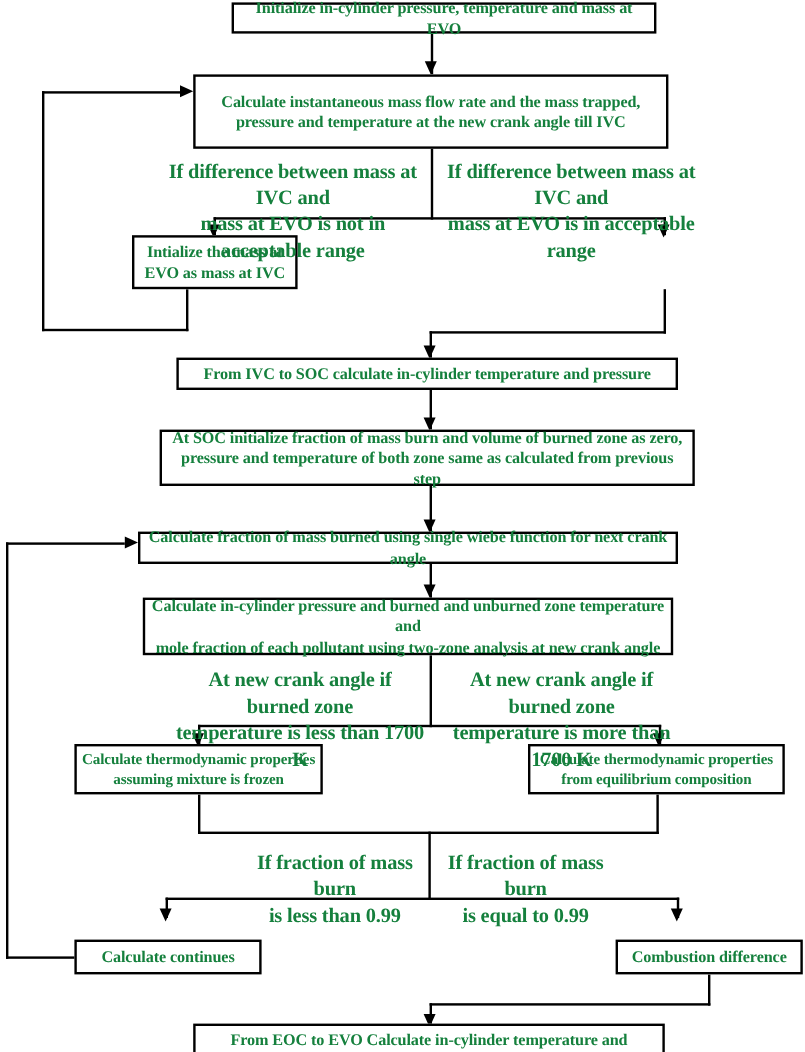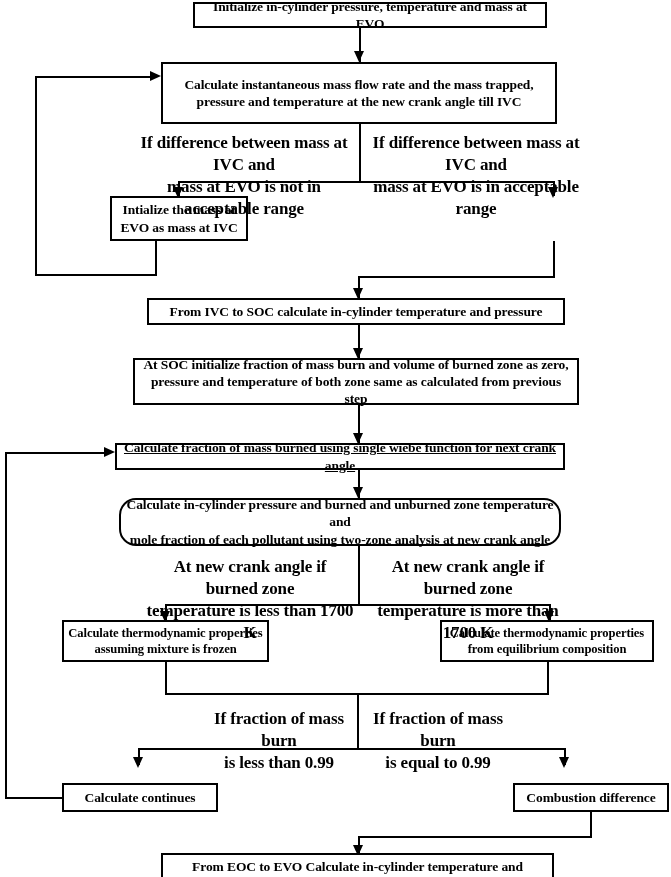--- a/index.html
+++ b/index.html
@@ -8,21 +8,21 @@
     padding: 0;
     background: #ffffff;
   }
   #page {
     position: relative;
     width: 671px;
     height: 877px;
     background: #ffffff;
     overflow: hidden;
     font-family: "Liberation Serif", "DejaVu Serif", serif;
-    color: #000000;
+    color: #15803d;
   }
   .node {
     position: absolute;
     box-sizing: border-box;
     border: 2px solid #000000;
     background: #ffffff;
     display: flex;
     align-items: center;
     justify-content: center;
     text-align: center;
@@ -125,26 +125,26 @@
 
   <div class="vline" style="left:358px; top:325px; height:33px;"></div>
   <div class="arrow-down" style="left:353px; top:348px;"></div>
 
   <div class="node" style="left:133px; top:358px; width:446px; height:47px;">At SOC initialize fraction of mass burn and volume of burned zone as zero,
 pressure and temperature of both zone same as calculated from previous step</div>
 
   <div class="vline" style="left:358px; top:405px; height:38px;"></div>
   <div class="arrow-down" style="left:353px; top:433px;"></div>
 
-  <div class="node" style="left:115px; top:443px; width:450px; height:27px;text-decoration:underline;">Calculate fraction of mass burned using single wiebe function for next crank angle</div>
+  <div class="node" style="left:115px; top:443px; width:450px; height:27px;">Calculate fraction of mass burned using single wiebe function for next crank angle</div>
 
   <div class="vline" style="left:358px; top:470px; height:38px;"></div>
   <div class="arrow-down" style="left:353px; top:487px;"></div>
 
-  <div class="node" style="left:119px; top:498px; width:442px; height:48px;border-radius:17px;">Calculate in-cylinder pressure  and burned and unburned zone temperature and
+  <div class="node" style="left:119px; top:498px; width:442px; height:48px;">Calculate in-cylinder pressure  and burned and unburned zone temperature and
 mole fraction of each pollutant using two-zone analysis at new crank angle</div>
 
   <div class="vline" style="left:358px; top:546px; height:60px;"></div>
 
   <div class="label" style="left:146px; top:556px; width:208px;">At new crank angle if burned zone
 temperature is less than 1700 K</div>
   <div class="label" style="left:364px; top:556px; width:208px;">At new crank angle if burned zone
 temperature is more than 1700 K</div>
 
   <div class="hline" style="left:165px; top:604px; width:386px;"></div>

